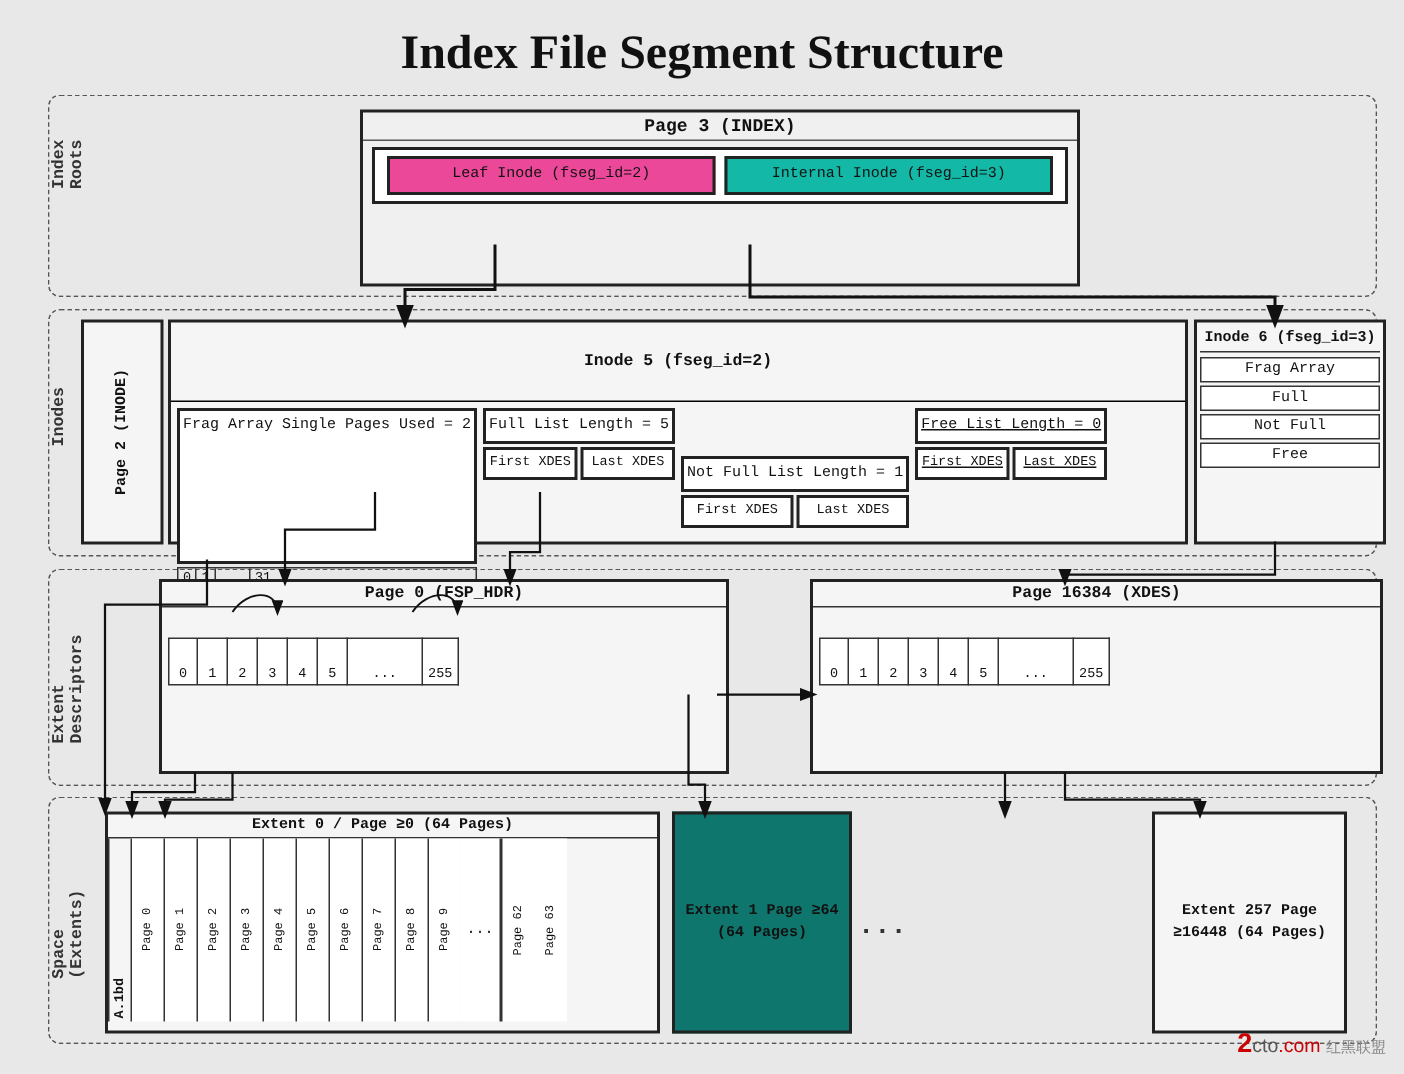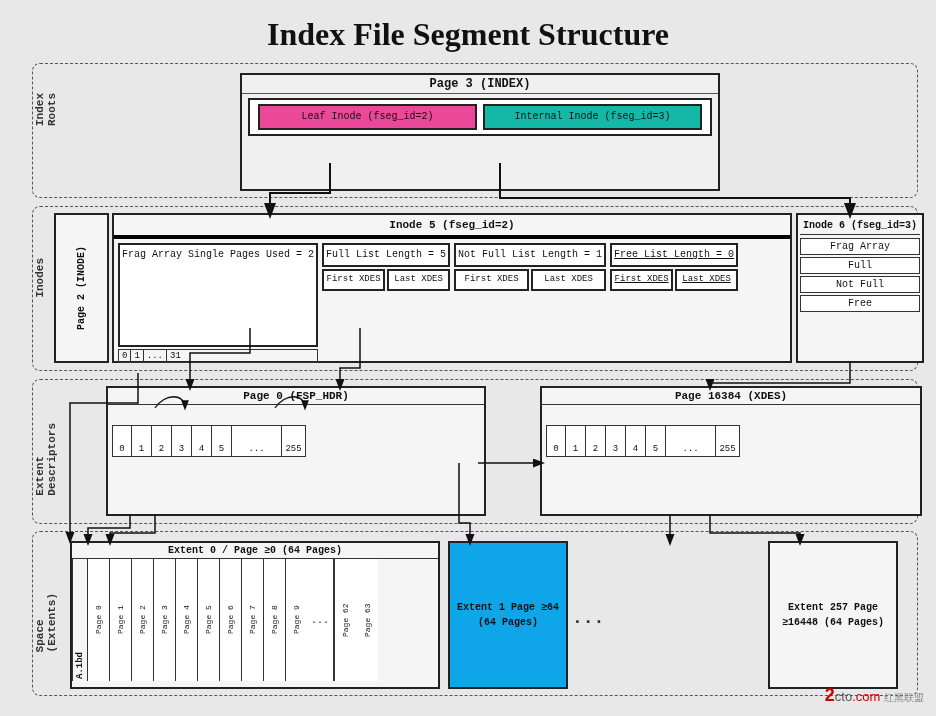--- a/index.html
+++ b/index.html
@@ -77,21 +77,21 @@
 (fseg_id=3)</div>
       </div>
     </div>
   </div>
 
   <div style="position:absolute; left:44px; top:150px; width:55px; height:150px; border:2px solid #222; background:#f5f5f5; display:flex; align-items:center; justify-content:center;">
     <div style="writing-mode:vertical-rl; transform:rotate(180deg); font-size:10px; font-weight:bold; text-align:center; line-height:1.3;">Page 2 (INODE)</div>
   </div>
 
   <div style="position:absolute; left:102px; top:150px; width:680px; height:150px; border:2px solid #222; background:#f5f5f5;">
-    <div style="text-align:center; font-size:11px; font-weight:bold; border-bottom:4px solid #000000; padding:4px;">Inode 5 (fseg_id=2)</div>
+    <div style="text-align:center; font-size:11px; font-weight:bold; border-bottom:1px solid #000000; padding:20px;">Inode 5 (fseg_id=2)</div>
     <div style="display:flex; height:calc(100% - 22px); padding:4px 4px 0 4px; gap:4px;">
 
       <div style="display:flex; flex-direction:column; min-width:80px;">
         <div style="border:2px solid #222; background:#fff; text-align:right; font-size:10px; padding:3px 2px; line-height:1.3; flex:1;">Frag Array
 Single Pages
 Used = 2</div>
         <div style="display:flex; border:1px solid #333; margin-top:2px;">
           <div style="border-right:1px solid #333; padding:1px 3px; font-size:9px;">0</div>
           <div style="border-right:1px solid #333; padding:1px 3px; font-size:9px;">1</div>
           <div style="border-right:1px solid #333; padding:1px 3px; font-size:9px;">...</div>
@@ -104,21 +104,21 @@
 Length = 5</div>
         <div style="display:flex; gap:2px; margin-top:2px;">
           <div style="flex:1; border:2px solid #222; background:#fff; text-align:center; font-size:9px; padding:3px 1px; line-height:1.3;">First
 XDES</div>
           <div style="flex:1; border:2px solid #222; background:#fff; text-align:center; font-size:9px; padding:3px 1px; line-height:1.3;">Last
 XDES</div>
         </div>
       </div>
 
       <div style="display:flex; flex-direction:column; min-width:100px;">
-        <div style="border:2px solid #222; background:#fff; text-align:center; font-size:10px; padding:3px 2px; line-height:1.4;">Not Full List
+        <div style="border:2px solid #222; background:#fff; text-align:center; font-size:10px; padding:3px 2px; line-height:1.4;margin-top:32px;">Not Full List
 Length = 1</div>
         <div style="display:flex; gap:2px; margin-top:2px;">
           <div style="flex:1; border:2px solid #222; background:#fff; text-align:center; font-size:9px; padding:3px 1px; line-height:1.3;">First
 XDES</div>
           <div style="flex:1; border:2px solid #222; background:#fff; text-align:center; font-size:9px; padding:3px 1px; line-height:1.3;">Last
 XDES</div>
         </div>
       </div>
 
       <div style="display:flex; flex-direction:column; min-width:95px;text-decoration:underline;">
@@ -190,21 +190,21 @@
         <div style="border-right:1px solid #333; writing-mode:vertical-rl; transform:rotate(180deg); font-size:8px; padding:2px 1px; display:flex; align-items:center; justify-content:center; background:#fff; min-width:22px;">Page 7</div>
         <div style="border-right:1px solid #333; writing-mode:vertical-rl; transform:rotate(180deg); font-size:8px; padding:2px 1px; display:flex; align-items:center; justify-content:center; background:#fff; min-width:22px;">Page 8</div>
         <div style="border-right:1px solid #333; writing-mode:vertical-rl; transform:rotate(180deg); font-size:8px; padding:2px 1px; display:flex; align-items:center; justify-content:center; background:#fff; min-width:22px;">Page 9</div>
         <div style="border-right:1px solid #333; font-size:10px; padding:0 4px; display:flex; align-items:center; justify-content:center; background:#fff; min-width:20px;">...</div>
         <div style="border-right:1px solid #333; writing-mode:vertical-rl; transform:rotate(180deg); font-size:8px; padding:2px 1px; display:flex; align-items:center; justify-content:center; background:#fff; min-width:22px;">Page 62</div>
         <div style="writing-mode:vertical-rl; transform:rotate(180deg); font-size:8px; padding:2px 1px; display:flex; align-items:center; justify-content:center; background:#fff; min-width:22px;">Page 63</div>
       </div>
     </div>
   </div>
 
-  <div style="position:absolute; left:438px; top:478px; width:120px; height:148px; border:2px solid #222; background:#0ea5e9; display:flex; align-items:center; justify-content:center;">
+  <div style="position:absolute; left:438px; top:478px; width:120px; height:148px; border:2px solid #222; background:#0f766e; display:flex; align-items:center; justify-content:center;">
     <div style="text-align:center; font-size:10px; font-weight:bold; line-height:1.5;">Extent 1
 Page ≥64
 (64 Pages)</div>
   </div>
 
   <div style="position:absolute; left:562px; top:545px; font-size:18px; font-weight:bold; color:#333;">...</div>
 
 
   <div style="position:absolute; left:758px; top:478px; width:130px; height:148px; border:2px solid #222; background:#f5f5f5; display:flex; align-items:center; justify-content:center;">
     <div style="text-align:center; font-size:10px; font-weight:bold; line-height:1.5;">Extent 257

